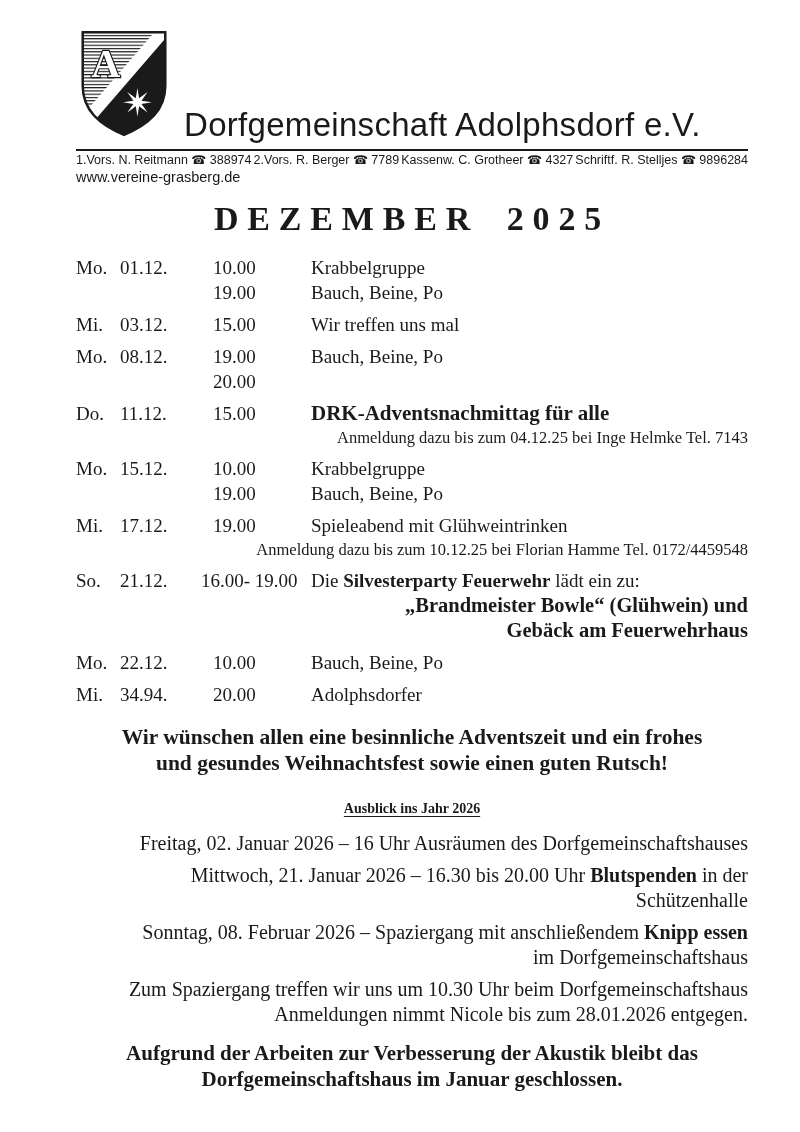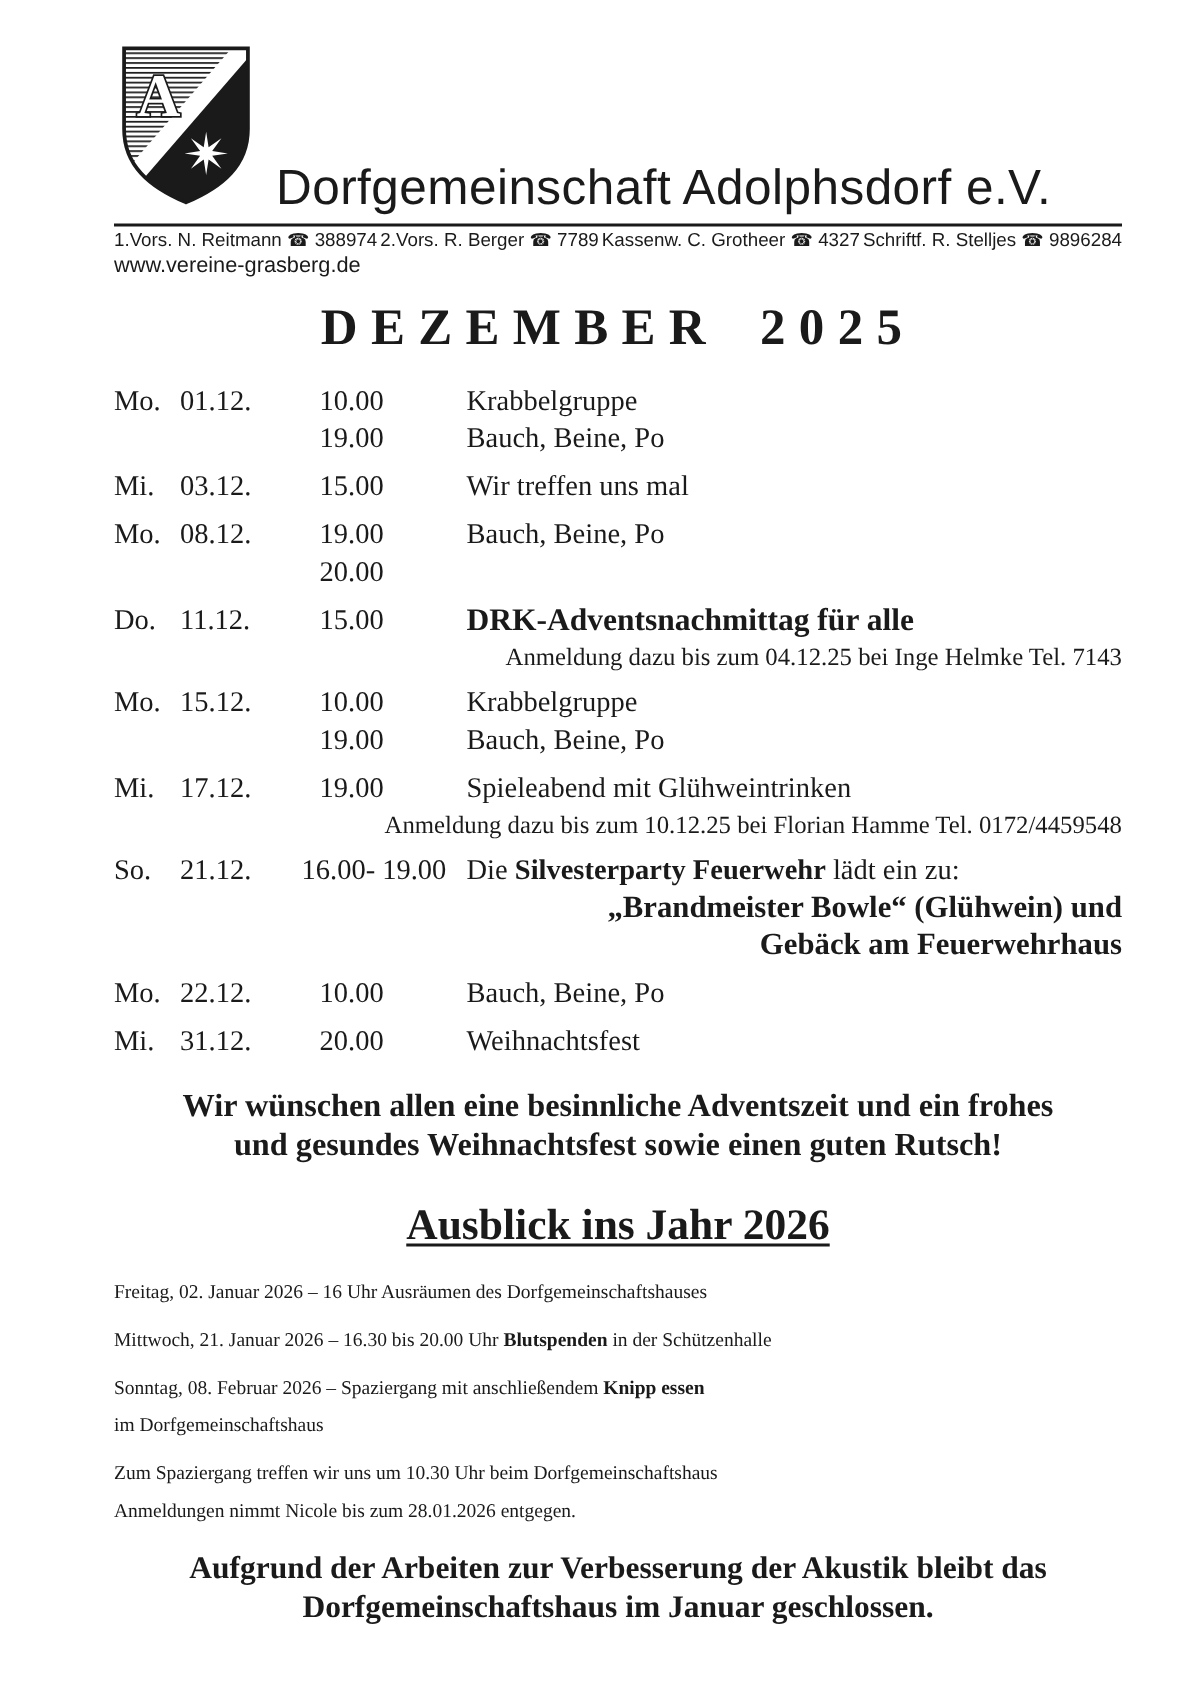--- a/index.html
+++ b/index.html
@@ -39,24 +39,24 @@
   .srow{display:grid;grid-template-columns:44px 81px 110px 1fr;line-height:25px;font-size:19px;}
   .c-time{padding-left:12px;white-space:nowrap;}
   .c-time.wide{padding-left:0;}
   .b{font-weight:bold;}
   .c-desc.hl{font-weight:bold;font-size:21px;}
   .c-desc.extra{grid-column:4;text-align:right;font-weight:bold;font-size:20.5px;}
   .note{font-size:16.5px;text-align:right;line-height:23px;}
   
   .wish{font-weight:bold;font-size:21.5px;text-align:center;line-height:26px;margin:17px 0 0;}
   .outlook-heading{
-    font-size:29px;font-weight:bold;text-align:center;
+    font-size:14px;font-weight:bold;text-align:center;
     text-decoration:underline;text-underline-offset:3px;margin:25px 0 14px;
   }
-  .entry{font-size:13px;text-align:left;line-height:25px;margin:0 0 7px;}
+  .entry{font-size:20px;text-align:right;line-height:25px;margin:0 0 7px;}
   .closing{font-weight:bold;font-size:21px;text-align:center;line-height:26px;margin:13px 0 0;}
 </style>
 </head>
 <body>
 
 <div class="page">
 
   <header class="header">
     <svg class="crest" viewBox="0 0 100 118" aria-hidden="true">
       <defs>
@@ -186,23 +186,23 @@
         <div class="srow">
           <span class="c-day">Mo.</span>
           <span class="c-date">22.12.</span>
           <span class="c-time">10.00</span>
           <span class="c-desc"><span>Bauch, Beine, Po</span></span>
         </div>
       </div>
       <div class="sgroup">
         <div class="srow">
           <span class="c-day">Mi.</span>
-          <span class="c-date">31.12.</span>
+          <span class="c-date">34.94.</span>
           <span class="c-time">20.00</span>
-          <span class="c-desc"><span>Weihnachtsfest</span></span>
+          <span class="c-desc"><span>Adolphsdorfer</span></span>
         </div>
       </div>
     </section>
 
   <p class="wish">Wir wünschen allen eine besinnliche Adventszeit und ein frohes<br>und gesundes Weihnachtsfest sowie einen guten Rutsch!</p>
 
   <h3 class="outlook-heading">Ausblick ins Jahr 2026</h3>
 
   <section class="outlook">
       <p class="entry"><span>Freitag, 02. Januar 2026 – 16 Uhr Ausräumen des Dorfgemeinschaftshauses</span></p>

